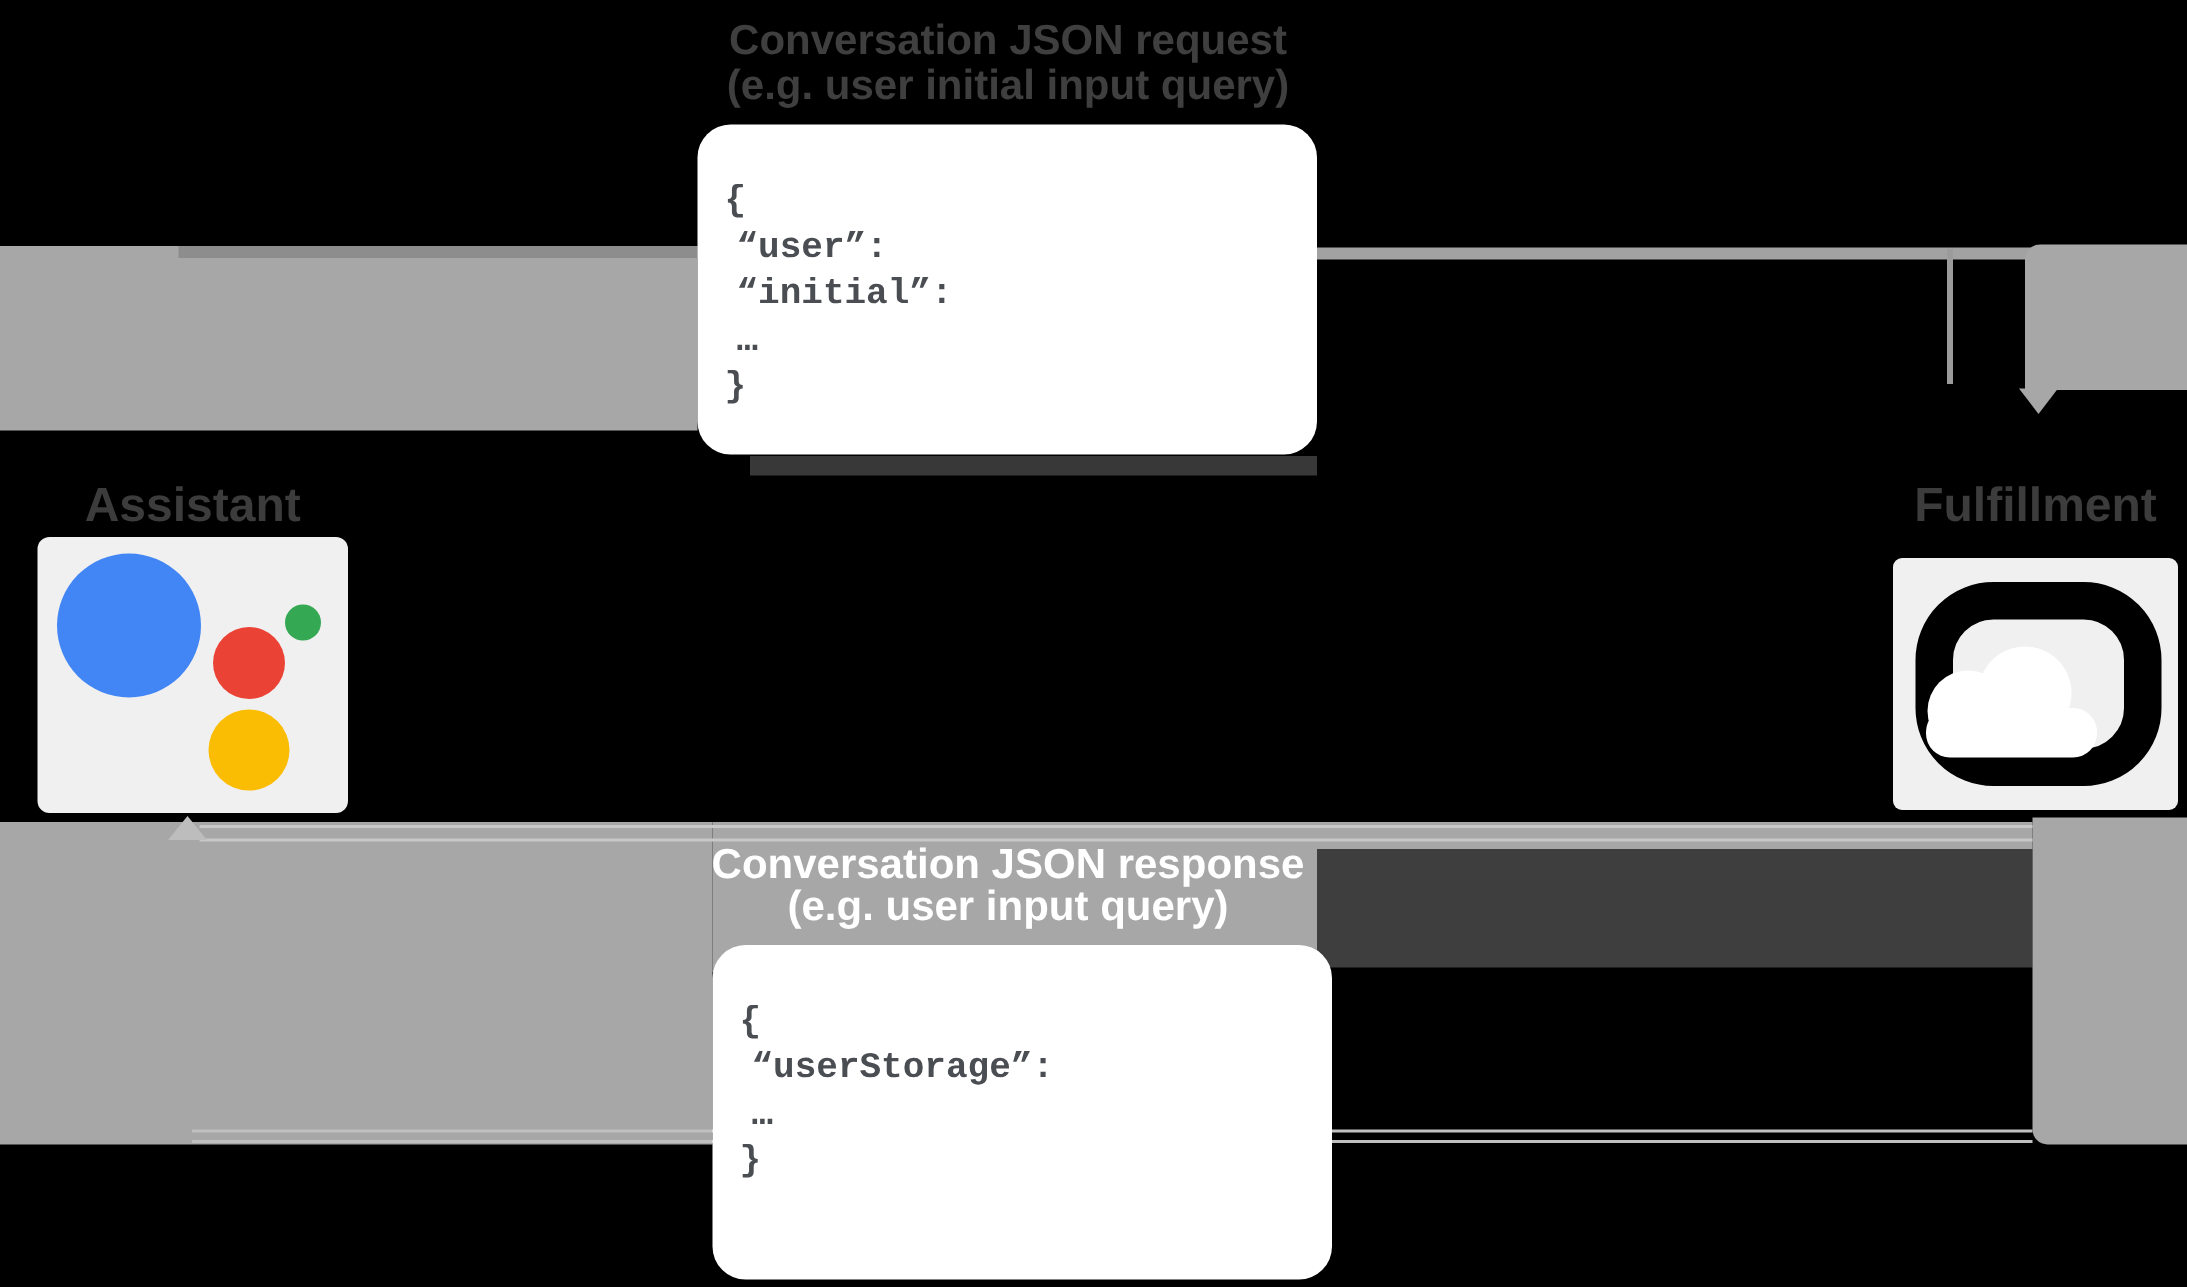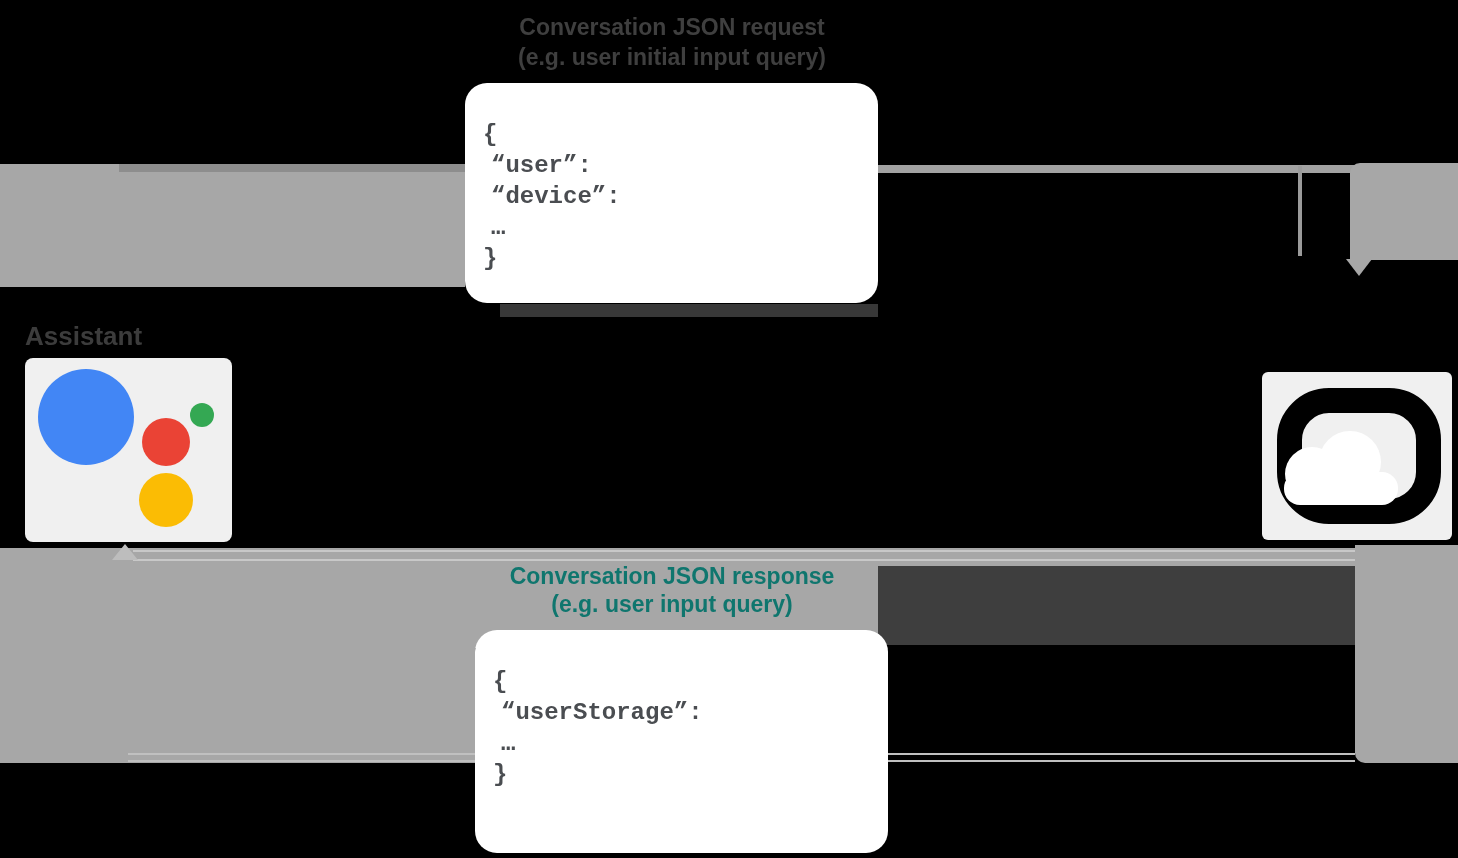--- a/index.html
+++ b/index.html
@@ -27,26 +27,26 @@
   .shaft-a{left:133px;top:550px;width:1222px;}
   .shaft-b{left:133px;top:559px;width:1222px;}
   .shaft-c{left:128px;top:753px;width:1227px;background:#c0c0c0;}
   .shaft-d{left:128px;top:760px;width:1227px;background:#c0c0c0;}
   .arrow-up{left:112px;top:544px;width:0;height:0;
     border-left:13px solid transparent;border-right:13px solid transparent;
     border-bottom:16px solid #bdbdbd;}
   .shadow-strip{left:500px;top:304px;width:378px;height:13px;background:#383838;}
   
   .title{width:680px;left:332px;text-align:center;color:#3f3f3f;
-    font-size:23px;font-weight:bold;}
+    font-size:28px;font-weight:bold;}
   .title-top{top:12px;line-height:30px;}
-  .title-bottom{top:562px;line-height:28px;color:#0f766e;}
+  .title-bottom{top:562px;line-height:28px;color:#ffffff;}
   
-  .actor-label{top:321px;height:30px;color:#3c3c3c;font-size:26px;font-weight:bold;
-    line-height:30px;}
+  .actor-label{top:321px;height:30px;color:#3c3c3c;font-size:32px;font-weight:bold;
+    text-align:center;line-height:30px;}
   .label-assistant{left:25px;width:207px;}
   .label-fulfillment{left:1262px;width:190px;}
   
   .plate{background:#f0f0f0;}
   .plate-assistant{left:25px;top:358px;width:207px;height:184px;border-radius:8px;}
   .plate-fulfillment{left:1262px;top:372px;width:190px;height:168px;border-radius:6px;}
   .circle{position:absolute;border-radius:50%;}
   .c-blue{left:13px;top:11px;width:96px;height:96px;background:#4286f5;}
   .c-green{left:165px;top:45px;width:24px;height:24px;background:#34a853;}
   .c-red{left:117px;top:60px;width:48px;height:48px;background:#ea4335;}
@@ -77,27 +77,28 @@
   <div class="abs gray band-top-left"></div>
   <div class="abs line-dark-left"></div>
   <div class="abs line-right"></div>
   <div class="abs v-sliver"></div>
   <div class="abs gray block-top-right"></div>
   <div class="abs arrow-down"></div>
 
   <div class="abs code-box code-box-top">
     <div class="code-line code-brace">{</div>
     <div class="code-line">“user”:</div>
-    <div class="code-line">“device”:</div>
+    <div class="code-line">“initial”:</div>
     <div class="code-line">…</div>
     <div class="code-line code-brace">}</div>
   </div>
   <div class="abs shadow-strip"></div>
 
   <div class="abs actor-label label-assistant">Assistant</div>
+  <div class="abs actor-label label-fulfillment">Fulfillment</div>
 
   <div class="abs plate plate-assistant">
     <div class="circle c-blue"></div>
     <div class="circle c-green"></div>
     <div class="circle c-red"></div>
     <div class="circle c-yellow"></div>
   </div>
 
   <div class="abs plate plate-fulfillment">
     <div class="cloud-ring"></div>

